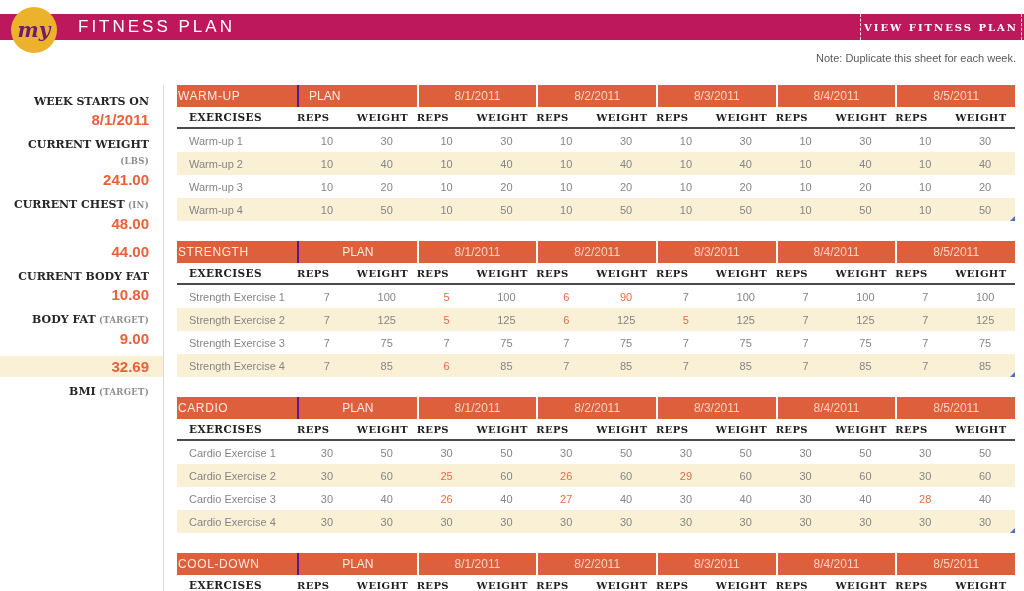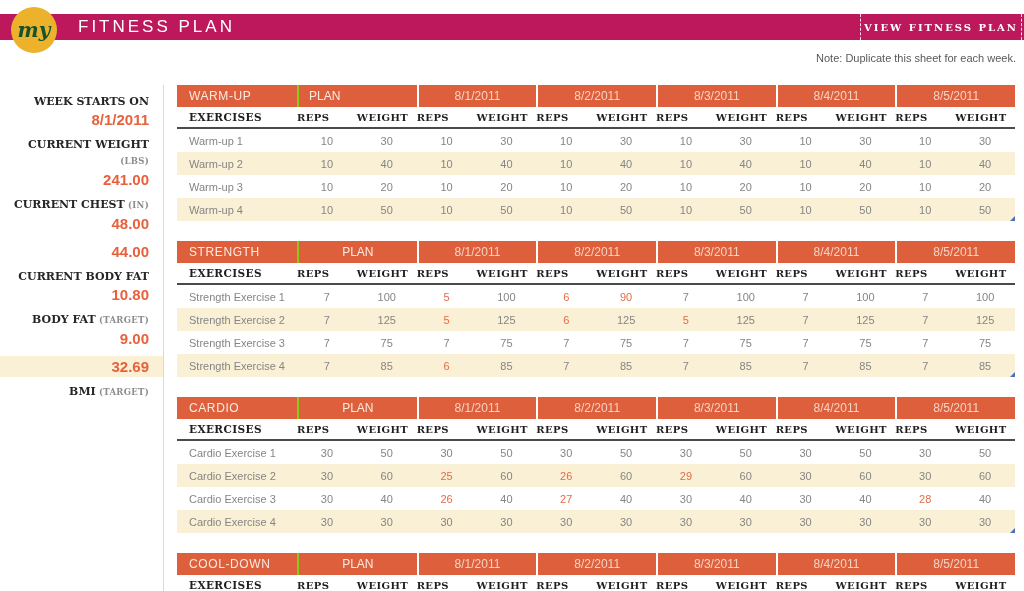--- a/index.html
+++ b/index.html
@@ -3,21 +3,21 @@
 <meta charset="utf-8">
 <style>
   html,body{margin:0;padding:0;}
   body{width:1024px;height:591px;overflow:hidden;background:#fff;
        font-family:"Liberation Sans",sans-serif;position:relative;}
   .page{position:absolute;inset:0;width:1024px;height:591px;}
 
   
   .topbar{position:absolute;left:0;top:14px;width:1024px;height:26px;background:#be185d;}
   .logo{position:absolute;left:11px;top:7px;width:46px;height:46px;border-radius:50%;
-        background:#ECB22B;color:#14532d;display:flex;align-items:center;justify-content:center;
+        background:#ECB22B;color:#701a75;display:flex;align-items:center;justify-content:center;
         font-family:"DejaVu Serif",serif;font-style:italic;font-weight:bold;font-size:20px;z-index:3;}
   .app-title{position:absolute;left:78px;top:0;height:26px;line-height:26px;color:#FFF;
         font-size:17px;letter-spacing:3px;font-weight:400;}
   .view-link{position:absolute;right:2px;top:0;height:26px;line-height:27px;width:160px;
         text-align:center;color:#FFF;font-family:"DejaVu Serif",serif;font-weight:bold;
         font-size:10px;letter-spacing:2px;border-left:1px dashed rgba(255,255,255,.85);
         border-right:1px dashed rgba(255,255,255,.85);cursor:pointer;}
 
   .note{position:absolute;right:8px;top:52px;font-size:11px;color:#595959;}
 
@@ -31,22 +31,22 @@
   .stat-value{text-align:right;padding-right:14px;font-size:15px;font-weight:bold;
         color:#E8603C;line-height:17px;padding-top:2px;padding-bottom:2px;}
   .stat.highlight .stat-value{background:#FAF0D5;}
 
   
   .main{position:absolute;left:177px;top:85px;width:838px;}
   .table-block{position:relative;margin-bottom:20px;}
   .grid-row{display:grid;grid-template-columns:120px repeat(12,1fr);}
   .orange-row{height:22px;}
   .orange-cell{background:#DE5F3B;color:#F9EBE2;font-size:12px;line-height:22px;overflow:hidden;}
-  .orange-title{grid-column:span 1;padding-left:12px;letter-spacing:.6px;}
-  .orange-plan{grid-column:span 2;border-left:2px solid #84cc16;box-sizing:border-box;}
+  .orange-title{grid-column:span 1;padding-left:1px;letter-spacing:.6px;}
+  .orange-plan{grid-column:span 2;border-left:2px solid #4c1d95;box-sizing:border-box;}
   .orange-plan.left{padding-left:10px;text-align:left;}
   .orange-plan.center{text-align:center;}
   .orange-date{grid-column:span 2;border-left:2px solid #FFF;box-sizing:border-box;
         text-align:center;color:#F6D3C3;}
   .head-row{height:20px;border-bottom:2px solid #4A4A4A;align-items:center;background:#FFF;}
   .head-ex{padding-left:12px;font-family:"DejaVu Serif",serif;font-weight:bold;
         font-size:10.5px;color:#1F1F1F;letter-spacing:.4px;}
   .head-col{text-align:left;font-family:"DejaVu Serif",serif;font-weight:bold;
         font-size:10px;color:#1F1F1F;letter-spacing:.4px;}
   .data-row{height:23px;align-items:center;font-size:11px;color:#858585;background:#FFF;}

